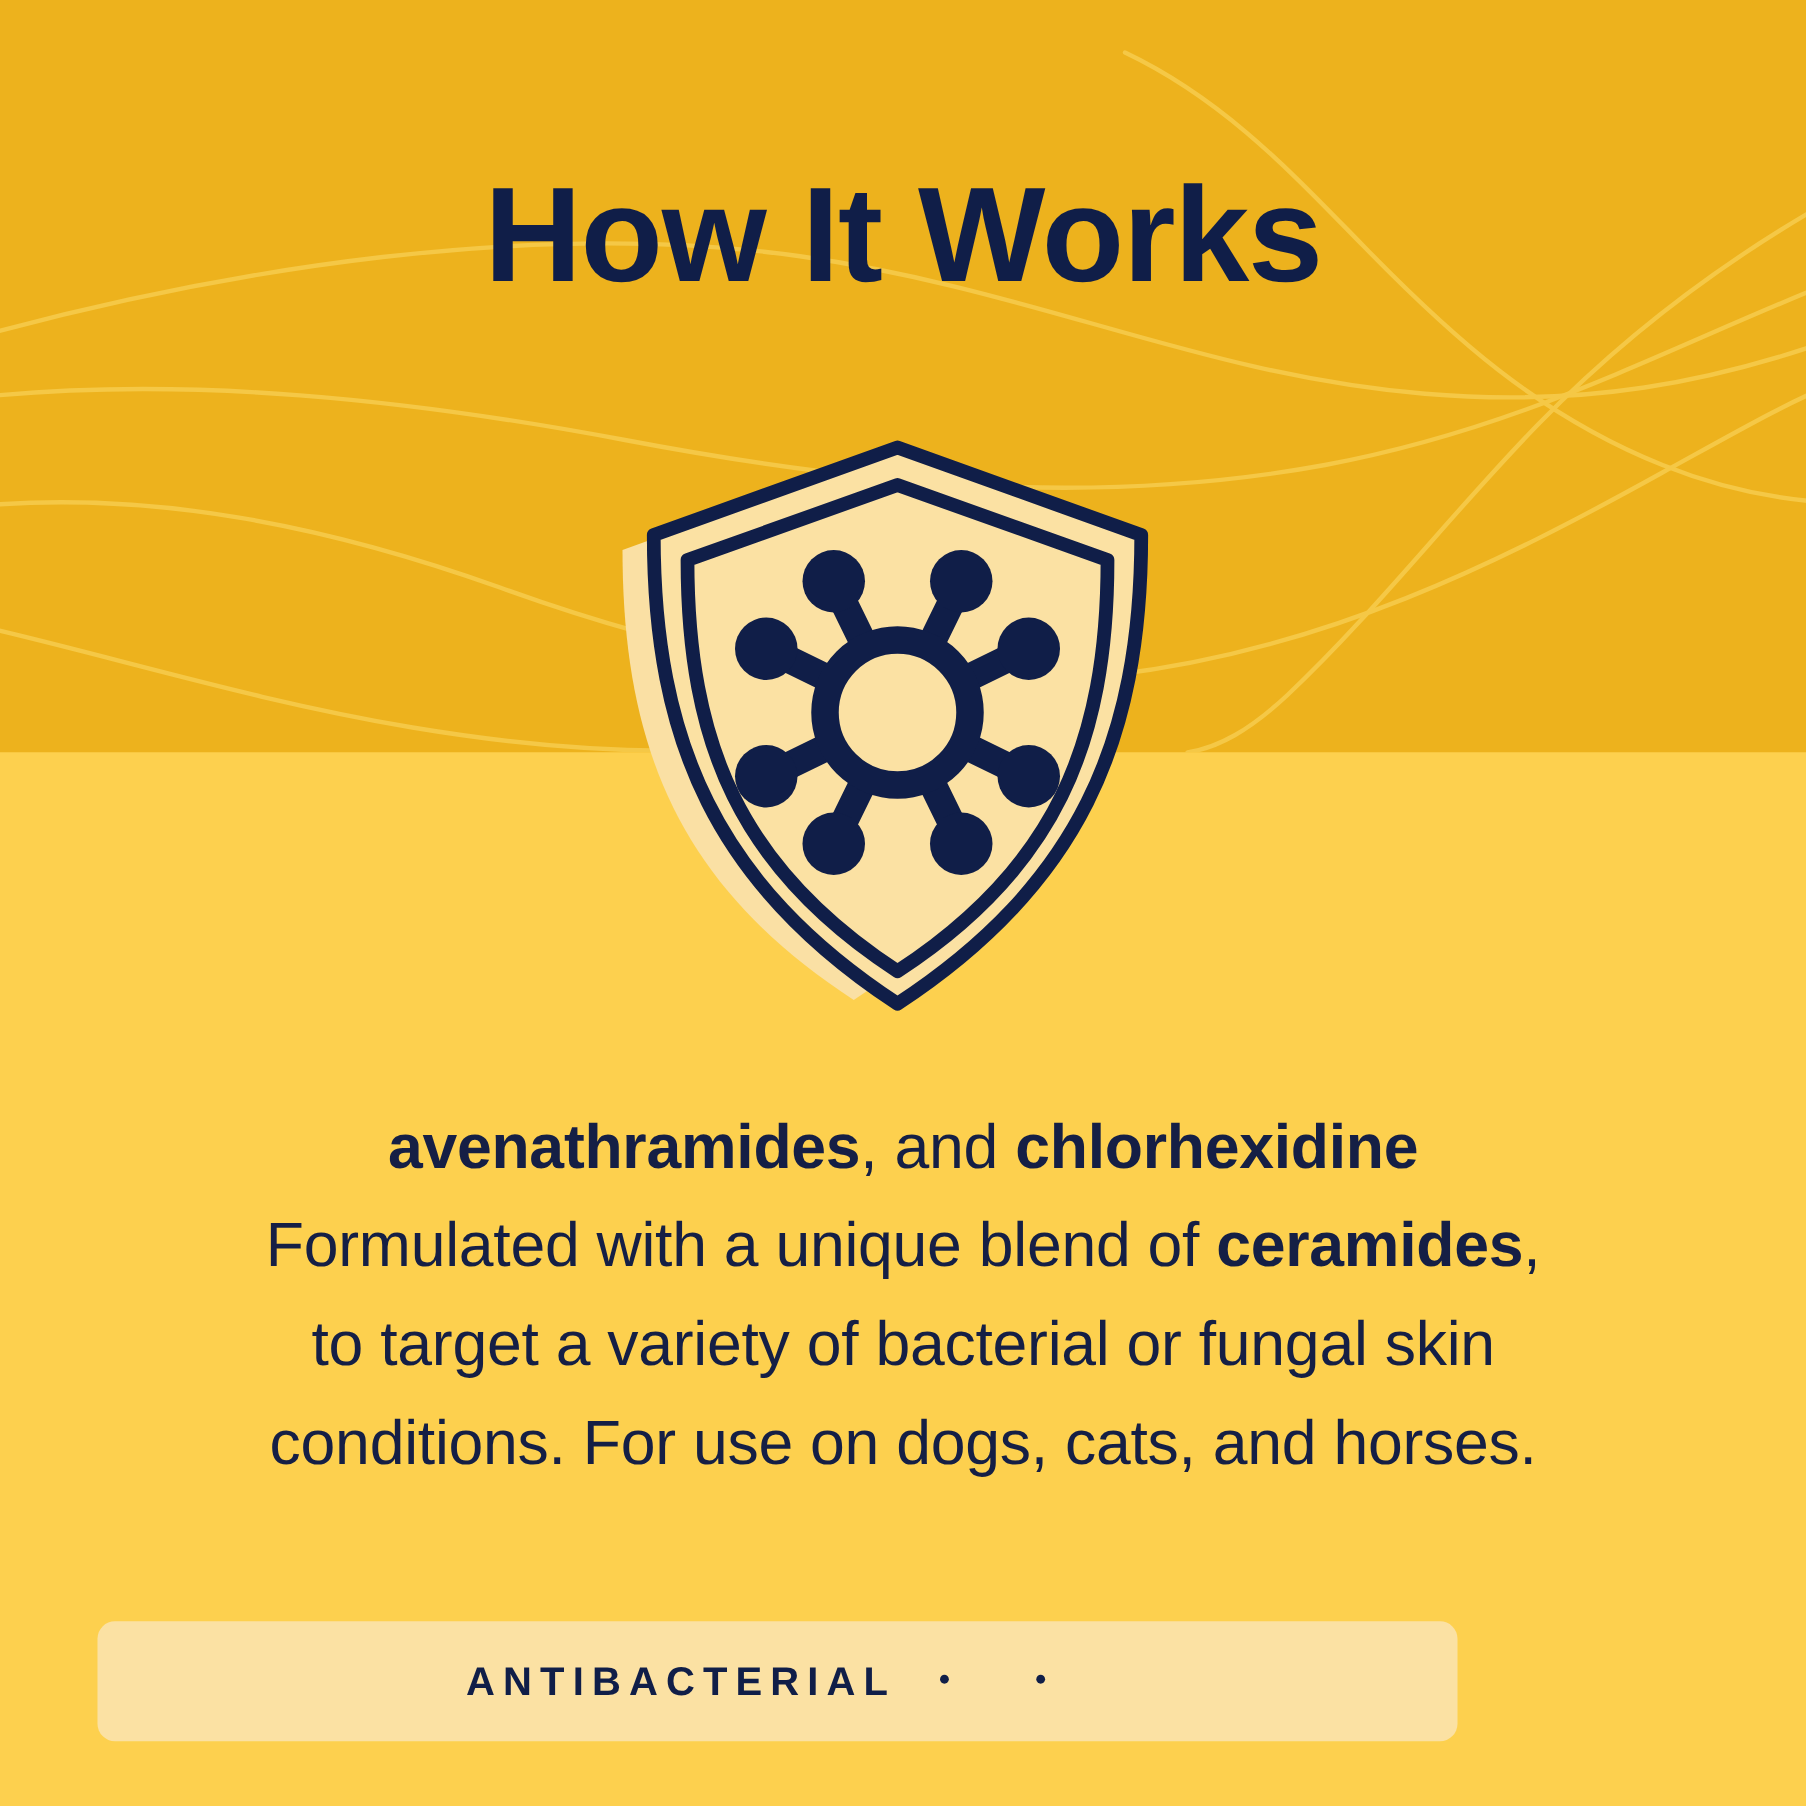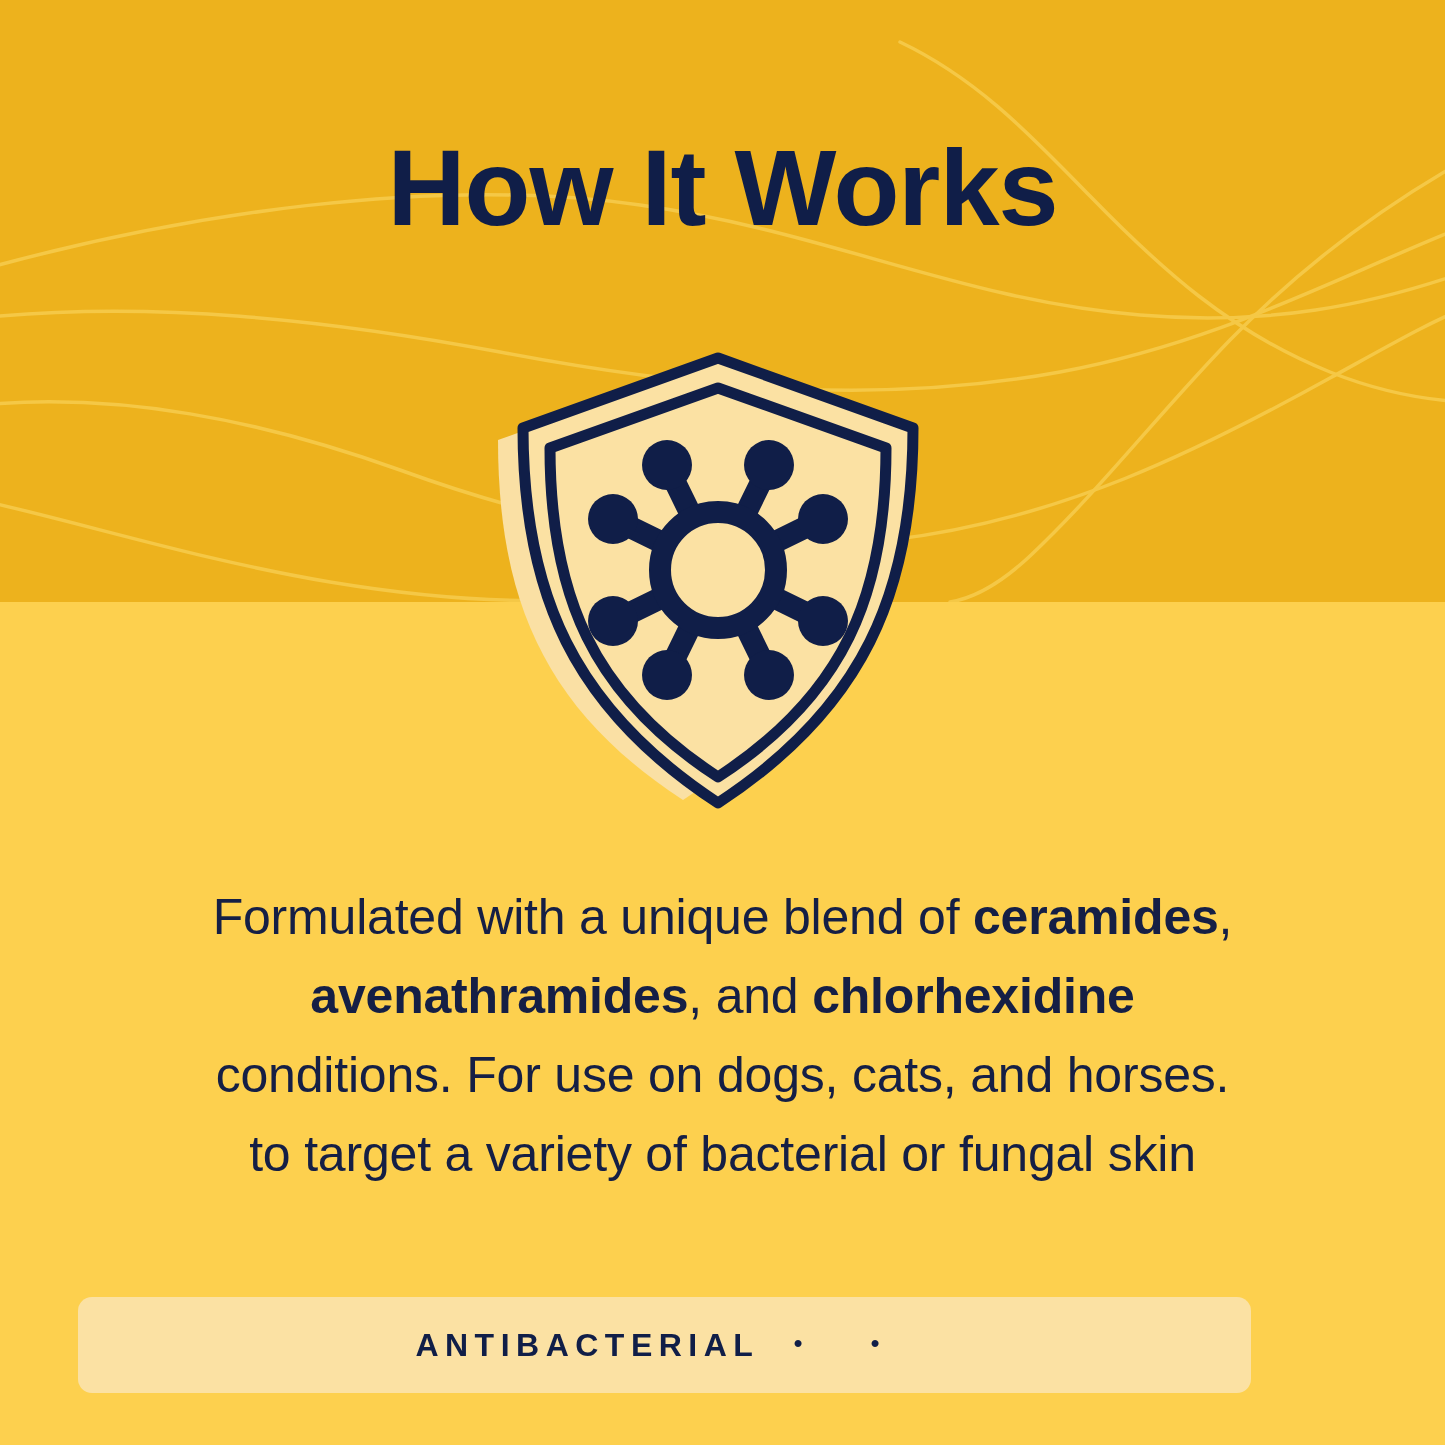--- a/index.html
+++ b/index.html
@@ -80,21 +80,21 @@
     letter-spacing: -0.2px;
   }
   .body-copy b { font-weight: bold; }
   .body-line { display: block; white-space: nowrap; }
 
   
   .claims-banner {
     position: absolute;
     left: 78px;
     top: 1297px;
-    width: 1173px;
+    width: 1088px;
     height: 96px;
     background: #FBE1A3;
     border-radius: 14px;
     display: flex;
     align-items: center;
     justify-content: center;
   }
   .claims-row {
     display: flex;
     align-items: center;
@@ -173,27 +173,27 @@
         <circle cx="353" cy="276" r="25"></circle>
         <circle cx="143" cy="276" r="25"></circle>
         <circle cx="299" cy="330" r="25"></circle>
         <circle cx="197" cy="330" r="25"></circle>
       </g>
     </svg>
   </div>
 
   <div class="body-copy">
     <span class="body-line">
+      <b>avenathramides</b><span>, and </span><b>chlorhexidine</b>
+    </span>
+    <span class="body-line">
       <span>Formulated with a unique blend of </span><b>ceramides</b><span>,</span>
     </span>
-    <span class="body-line">
-      <b>avenathramides</b><span>, and </span><b>chlorhexidine</b>
-    </span>
+    <span class="body-line">to target a variety of bacterial or fungal skin</span>
     <span class="body-line">conditions. For use on dogs, cats, and horses.</span>
-    <span class="body-line">to target a variety of bacterial or fungal skin</span>
   </div>
 
   <div class="claims-banner">
     <div class="claims-row">
       <span class="claim-text">ANTIBACTERIAL</span>
       <span class="claim-sep">•</span>
       <span class="claim-sep">•</span>
     </div>
   </div>
 

